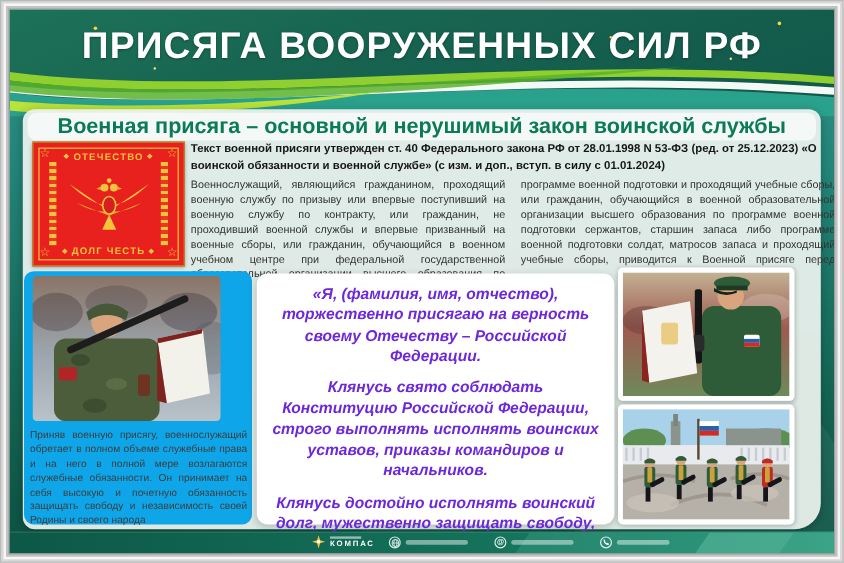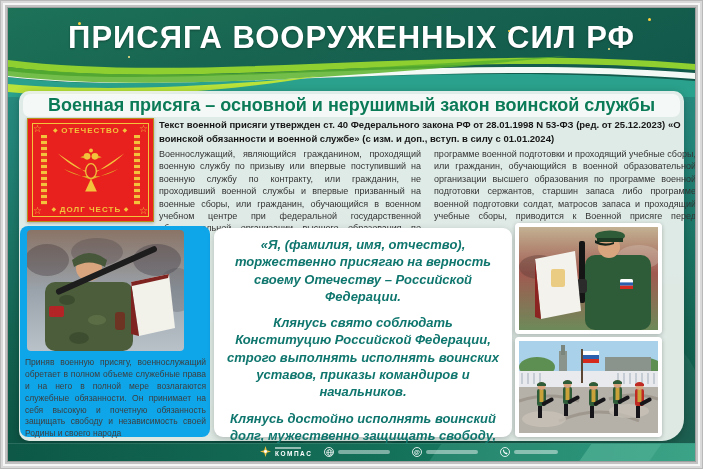--- a/index.html
+++ b/index.html
@@ -42,21 +42,21 @@
   .flag .band .d{font-size:6px;vertical-align:1px;}
   .flag svg{position:absolute;left:50%;top:50%;transform:translate(-50%,-50%);}
   
   .leftcard{position:absolute;left:1px;top:135px;width:190px;height:211px;background:#0ea5e9;border-radius:8px;}
   .photo{overflow:hidden;}
   .photo-left{position:absolute;left:7px;top:4px;width:157px;height:121px;border-radius:4px;}
   .caption{position:absolute;left:5px;top:131px;width:181px;font-size:8.5px;color:#3e3e3e;line-height:1.4;text-align:justify;}
   
   .oath{position:absolute;left:195px;top:137px;width:298px;height:209px;background:#ffffff;border-radius:9px;
     box-shadow:0 2px 7px rgba(0,0,0,0.2);padding:8px 13px;}
-  .oath p{margin:0;text-align:center;color:#0f766e;font-size:13px;font-weight:bold;font-style:italic;line-height:1.33;}
+  .oath p{margin:0;text-align:center;color:#6d28d9;font-size:13px;font-weight:bold;font-style:italic;line-height:1.33;}
   .oath p + p{margin-top:9px;}
   
   .photo-r1{position:absolute;left:496px;top:132px;width:147px;height:111px;border:4px solid #fff;border-radius:4px;box-shadow:0 1px 4px rgba(0,0,0,0.25);}
   .photo-r2{position:absolute;left:496px;top:246px;width:147px;height:100px;border:4px solid #fff;border-radius:4px;box-shadow:0 1px 4px rgba(0,0,0,0.25);}
   
   .footer{position:absolute;left:0;top:435px;width:687px;height:18px;
     background:linear-gradient(90deg,#0d5847 0%,#147059 55%,#1d8d71 100%);border-top:1px solid rgba(255,255,255,0.12);}
   .footer .diag1{position:absolute;right:40px;top:0;width:220px;height:18px;background:rgba(130,225,200,0.16);transform:skewX(-35deg);}
   .footer .diag2{position:absolute;right:-30px;top:0;width:140px;height:18px;background:rgba(170,240,215,0.22);transform:skewX(-35deg);}
   .brand{position:absolute;left:252px;top:2px;display:flex;align-items:center;gap:4px;}

